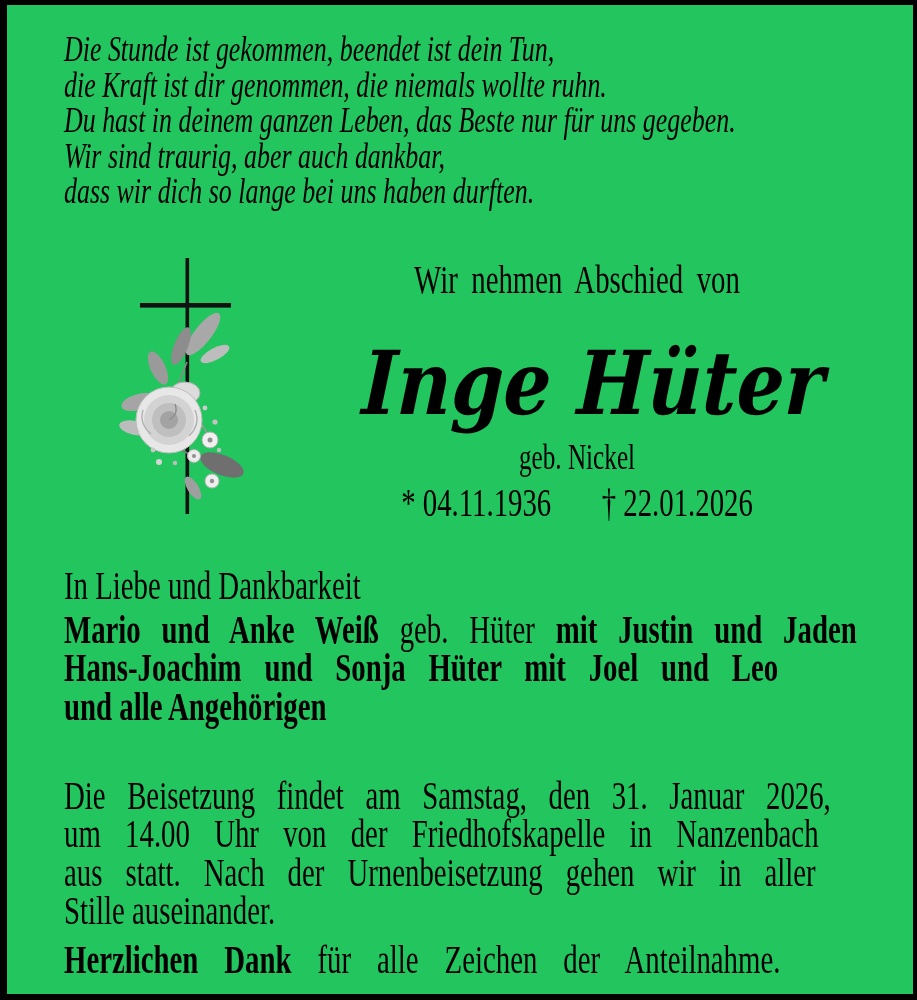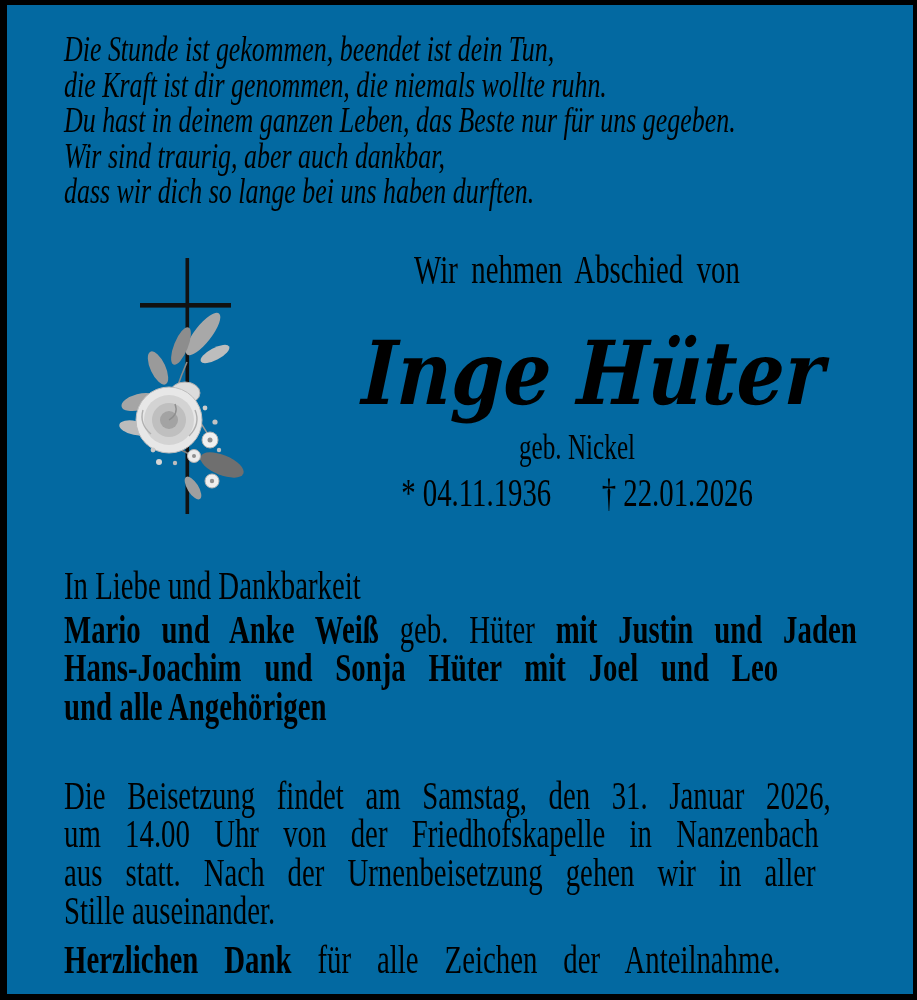--- a/index.html
+++ b/index.html
@@ -1,20 +1,20 @@
 <!DOCTYPE html>
 <html><head>
 <meta charset="utf-8">
 <style>
   html,body{margin:0;padding:0;background:#ffffff;}
   .page{
     position:relative;
     width:917px;height:1000px;
     box-sizing:border-box;
-    background:#0369a1;
+    background:#22c55e;
     border-style:solid;border-color:#000000;
     border-left-width:7px;border-top-width:5px;border-right-width:4px;border-bottom-width:6px;
     overflow:hidden;
     font-family:"Liberation Serif", serif;
     color:#000000;
   }
   .line{
     position:absolute;left:57px;
     font-size:40px;line-height:1.2;
     white-space:nowrap;
@@ -28,21 +28,21 @@
   }
   .b{font-weight:bold;}
   
   .poem{
     position:absolute;left:57px;top:27px;
     font-style:italic;font-size:36px;line-height:35.5px;
     white-space:nowrap;
     transform:scaleX(0.72);transform-origin:0 0;
   }
   
-  .col{position:absolute;left:320px;top:0;width:500px;height:540px;}
+  .col{position:absolute;left:320px;top:10px;width:500px;height:540px;}
   .col > div{position:absolute;left:0;width:500px;text-align:center;}
   .ccx{transform:scaleX(0.72);transform-origin:50% 0;}
   .a-intro{top:241px;font-size:40px;line-height:1.2;word-spacing:0.22em;white-space:nowrap;}
   .a-name{
     top:318px;font-size:88px;line-height:1.15;
     font-family:"DejaVu Serif", serif;
     font-weight:bold;font-style:italic;
     white-space:nowrap;
     transform:scaleX(0.85) skewX(-3deg);transform-origin:50% 0;
   }

